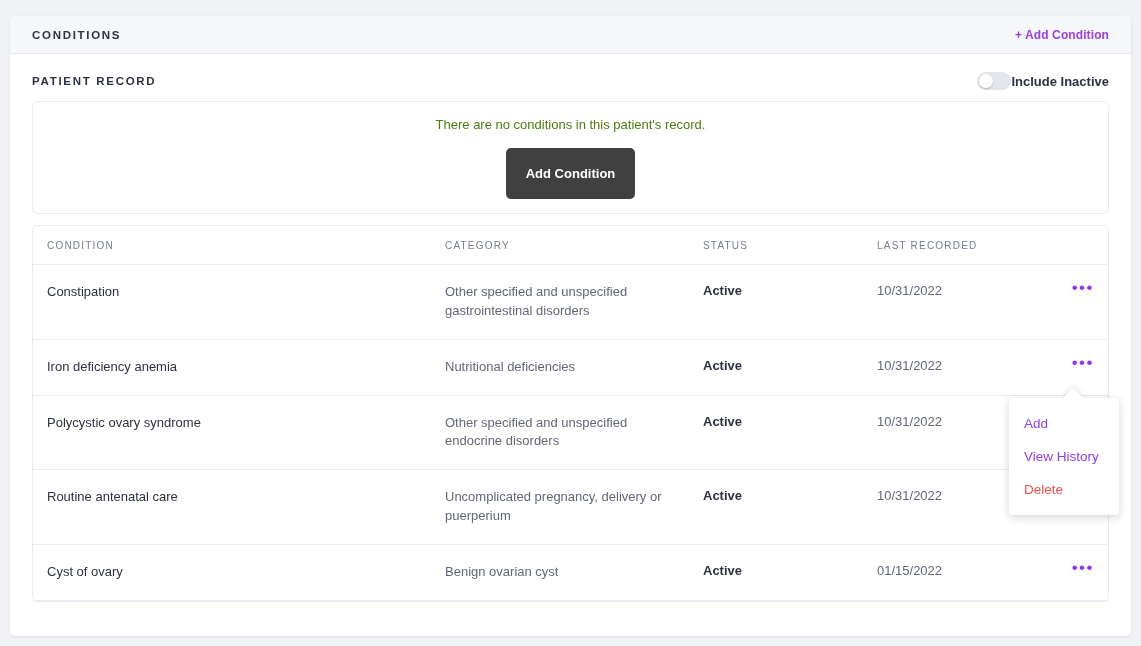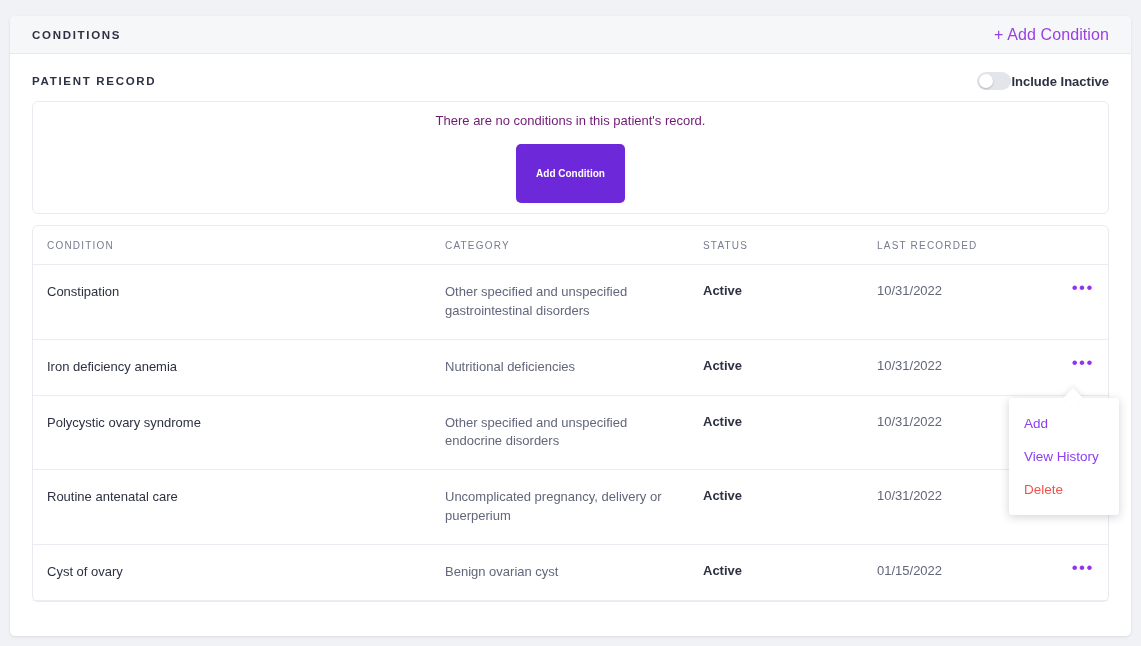--- a/index.html
+++ b/index.html
@@ -41,22 +41,22 @@
   }
 
   .card-header-title {
     font-size: 11.5px;
     font-weight: bold;
     letter-spacing: 1.7px;
     color: #2d3142;
   }
 
   .add-condition-link {
-    font-size: 16px;
-    font-weight: normal;
+    font-size: 12px;
+    font-weight: bold;
     color: #9b3fe4;
     cursor: pointer;
     letter-spacing: 0.1px;
   }
 
   
   .section-bar {
     display: flex;
     align-items: center;
     justify-content: space-between;
@@ -111,32 +111,32 @@
     height: 113px;
     display: flex;
     flex-direction: column;
     align-items: center;
     justify-content: center;
     gap: 16px;
   }
 
   .empty-text {
     font-size: 13px;
-    color: #701a75;
+    color: #4d7c0f;
   }
 
   .btn-primary {
-    background: #6d28d9;
+    background: #404040;
     color: #ffffff;
     border: none;
     border-radius: 5px;
     font-family: "Liberation Sans", sans-serif;
-    font-size: 10px;
-    font-weight: bold;
-    padding: 24px 20px;
+    font-size: 13px;
+    font-weight: bold;
+    padding: 18px 20px;
     cursor: pointer;
   }
 
   
   .section-label-2 {
     padding: 24px 22px 0 22px;
     font-size: 11.5px;
     font-weight: bold;
     letter-spacing: 1.7px;
     color: #2d3142;

